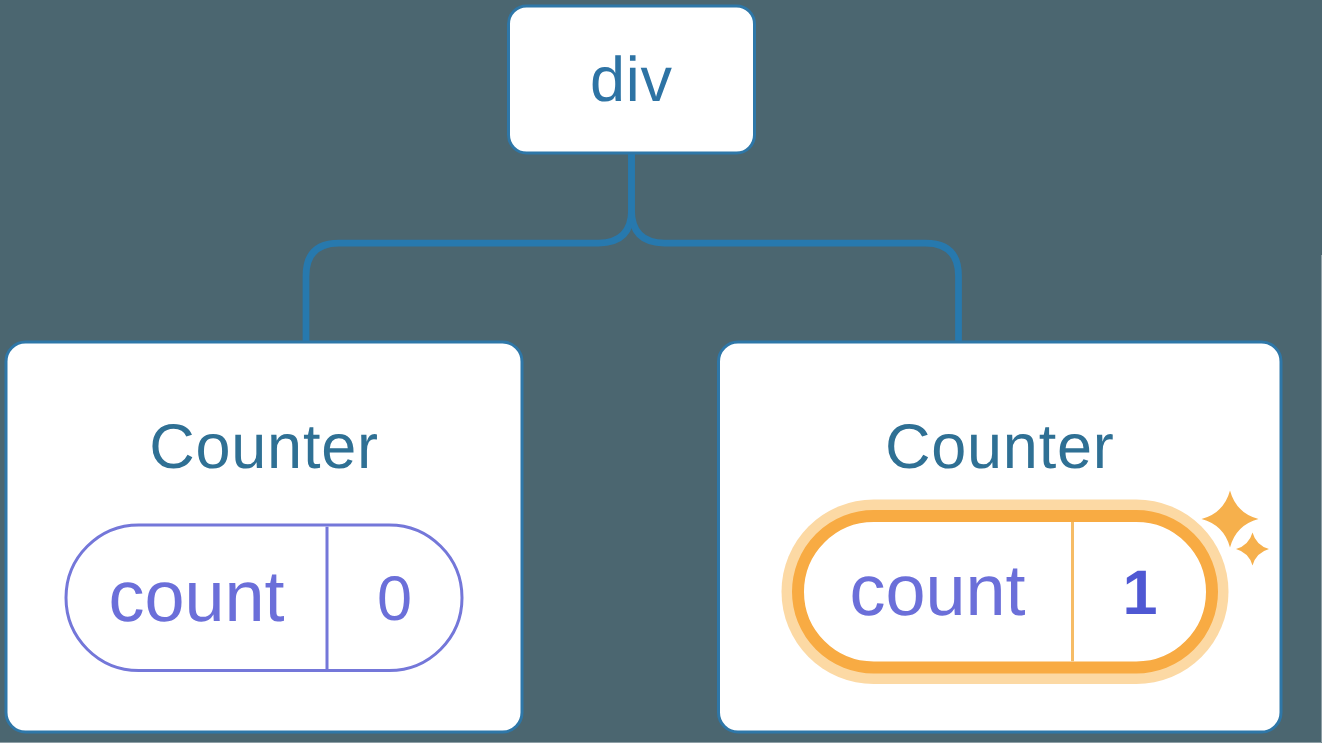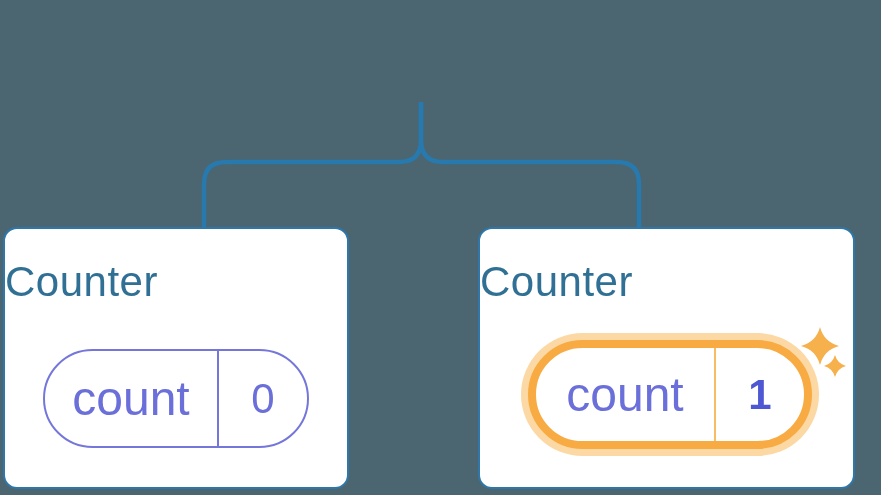--- a/index.html
+++ b/index.html
@@ -45,23 +45,23 @@
     height: 262px;
     background: #ffffff;
     border: 2.5px solid #2e77a8;
     border-radius: 14px;
   }
   .counter-card.left  { left: 3px;   width: 346px; }
   .counter-card.right { left: 478px; width: 377px; }
 
   .counter-title {
     position: absolute;
-    left: 0; top: 29px;
+    left: 0; top: 45px;
     width: 100%;
-    text-align: left;
+    text-align: center;
     font-size: 42px;
     color: #2f7094;
     letter-spacing: 0.5px;
   }
 
   
   .state-pill {
     position: absolute;
     display: flex;
     align-items: stretch;
@@ -111,20 +111,23 @@
 </head>
 <body>
 
 <div class="stage">
 
   <svg class="connectors" viewBox="0 0 881 495" aria-hidden="true">
     <path d="M 421 102 L 421 140 Q 421 162 399 162 L 226 162 Q 204 162 204 184 L 204 228" fill="none" stroke="#2779ae" stroke-width="4.5"></path>
     <path d="M 421 102 L 421 140 Q 421 162 443 162 L 617 162 Q 639 162 639 184 L 639 228" fill="none" stroke="#2779ae" stroke-width="4.5"></path>
   </svg>
 
+  <div class="root-node">
+    <span class="node-label">div</span>
+  </div>
 
   <div class="counter-card left">
     <div class="counter-title">Counter</div>
     <div class="state-pill normal">
       <span class="pill-key">count</span>
       <span class="pill-divider"></span>
       <span class="pill-value">0</span>
     </div>
   </div>
 

